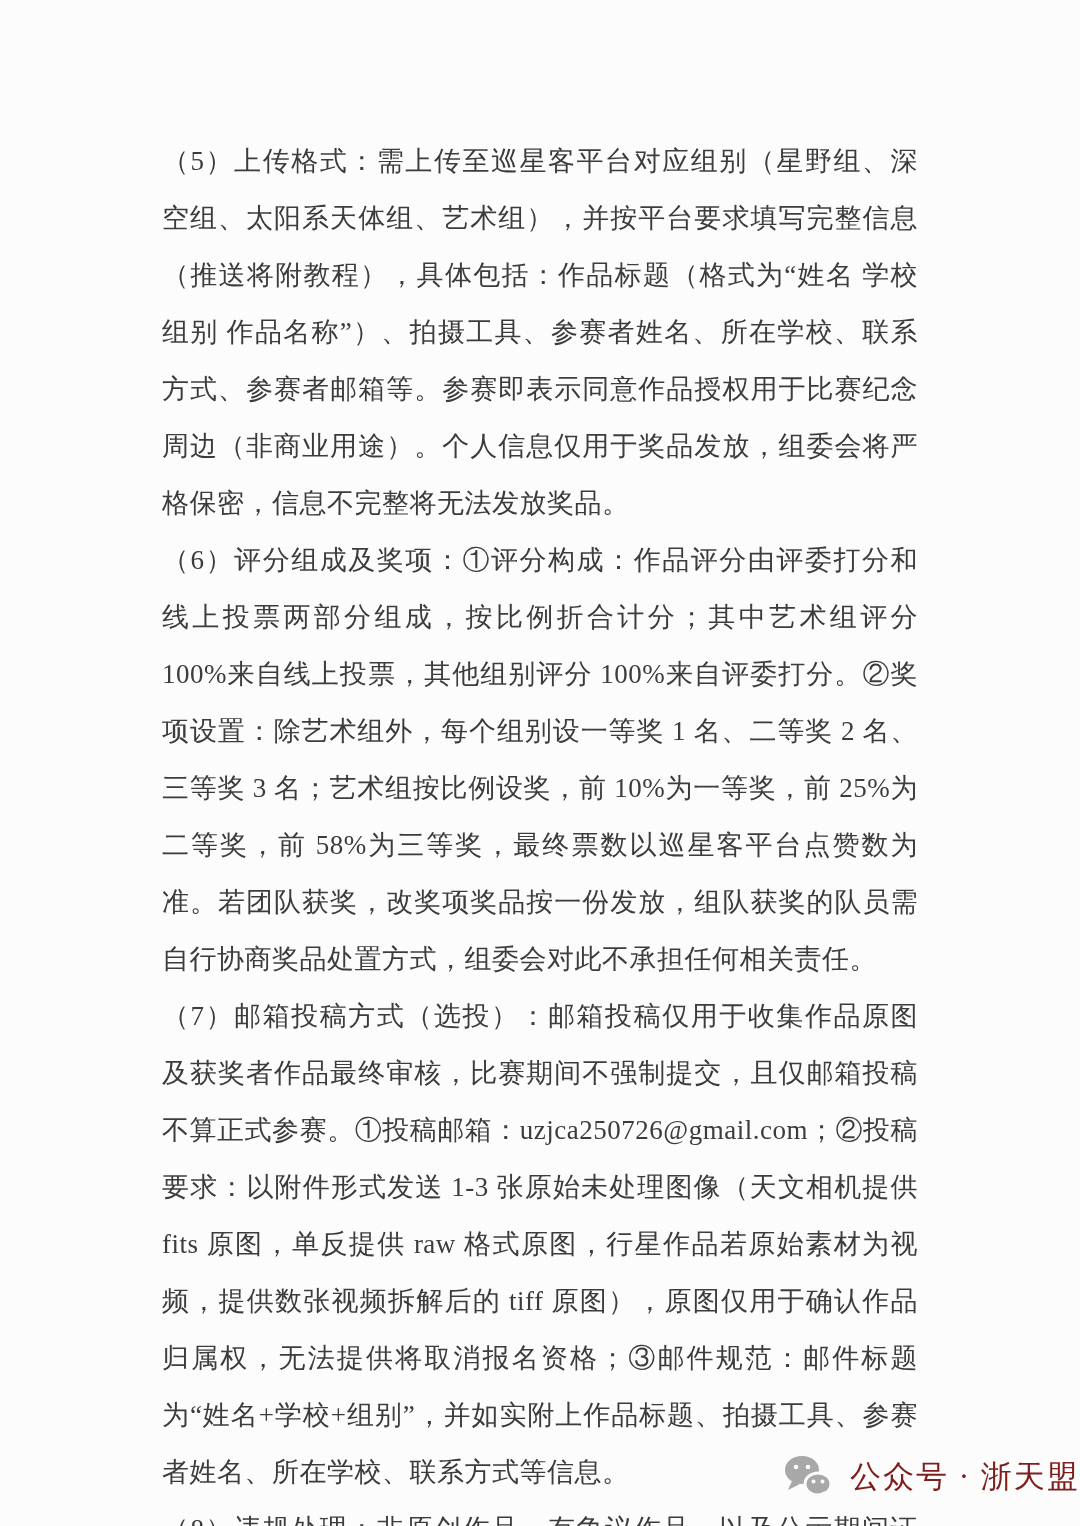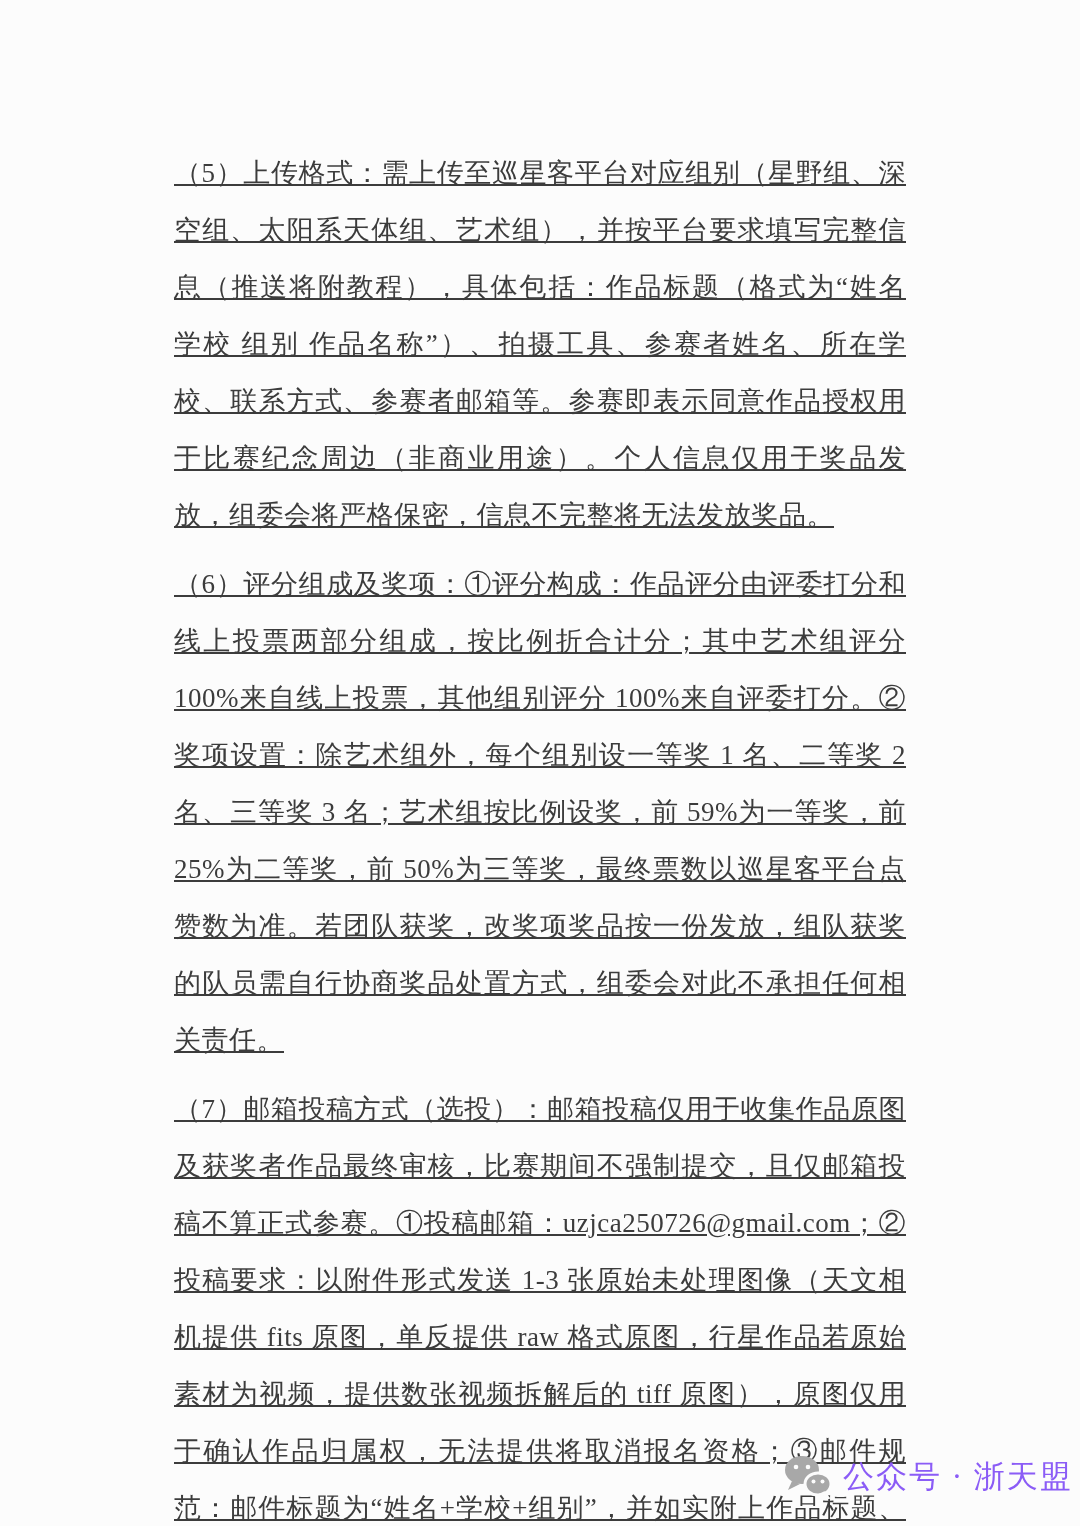--- a/index.html
+++ b/index.html
@@ -19,51 +19,50 @@
     position: absolute;
     left: 162px;
     top: 133px;
     width: 756px;
     font-size: 27px;
     line-height: 57px;
     color: #3c3c3c;
     letter-spacing: 0.5px;
   }
   .doc-body p {
-    margin: 12px;
+    margin: 0;
     text-align: justify;
     text-justify: inter-ideograph;
-    text-decoration: underline;
   }
   .watermark {
     position: absolute;
     left: 784px;
     top: 1455px;
     display: flex;
     align-items: center;
-    gap: 11px;
-    color: #8b5cf6;
+    gap: 18px;
+    color: #7f1d1d;
     font-size: 31px;
     letter-spacing: 2px;
     white-space: nowrap;
   }
   .wechat-icon {
     width: 48px;
     height: 44px;
     flex: 0 0 auto;
   }
 </style>
 </head>
 <body>
 
 <div class="page">
 
   <div class="doc-body">
     <p>（5）上传格式：需上传至巡星客平台对应组别（星野组、深空组、太阳系天体组、艺术组），并按平台要求填写完整信息（推送将附教程），具体包括：作品标题（格式为“姓名 学校 组别 作品名称”）、拍摄工具、参赛者姓名、所在学校、联系方式、参赛者邮箱等。参赛即表示同意作品授权用于比赛纪念周边（非商业用途）。个人信息仅用于奖品发放，组委会将严格保密，信息不完整将无法发放奖品。</p>
-    <p>（6）评分组成及奖项：①评分构成：作品评分由评委打分和线上投票两部分组成，按比例折合计分；其中艺术组评分 100%来自线上投票，其他组别评分 100%来自评委打分。②奖项设置：除艺术组外，每个组别设一等奖 1 名、二等奖 2 名、三等奖 3 名；艺术组按比例设奖，前 59%为一等奖，前 25%为二等奖，前 50%为三等奖，最终票数以巡星客平台点赞数为准。若团队获奖，改奖项奖品按一份发放，组队获奖的队员需自行协商奖品处置方式，组委会对此不承担任何相关责任。</p>
+    <p>（6）评分组成及奖项：①评分构成：作品评分由评委打分和线上投票两部分组成，按比例折合计分；其中艺术组评分 100%来自线上投票，其他组别评分 100%来自评委打分。②奖项设置：除艺术组外，每个组别设一等奖 1 名、二等奖 2 名、三等奖 3 名；艺术组按比例设奖，前 10%为一等奖，前 25%为二等奖，前 58%为三等奖，最终票数以巡星客平台点赞数为准。若团队获奖，改奖项奖品按一份发放，组队获奖的队员需自行协商奖品处置方式，组委会对此不承担任何相关责任。</p>
     <p>（7）邮箱投稿方式（选投）：邮箱投稿仅用于收集作品原图及获奖者作品最终审核，比赛期间不强制提交，且仅邮箱投稿不算正式参赛。①投稿邮箱：uzjca250726@gmail.com；②投稿要求：以附件形式发送 1-3 张原始未处理图像（天文相机提供 fits 原图，单反提供 raw 格式原图，行星作品若原始素材为视频，提供数张视频拆解后的 tiff 原图），原图仅用于确认作品归属权，无法提供将取消报名资格；③邮件规范：邮件标题为“姓名+学校+组别”，并如实附上作品标题、拍摄工具、参赛者姓名、所在学校、联系方式等信息。</p>
     <p>（8）违规处理：非原创作品、有争议作品，以及公示期间证实存在问题的作品，将取消名次和奖品；已颁奖领取的，后续证实问题仍取消名次，并公示抄袭剽窃行为。</p>
   </div>
 
   <div class="watermark">
     <svg class="wechat-icon" viewBox="0 0 48 44" xmlns="http://www.w3.org/2000/svg">
 
       <g fill="#a8a8a8">
         <ellipse cx="18" cy="15" rx="17" ry="14"></ellipse>
         <polygon points="8,26 4,35 16,29"></polygon>

